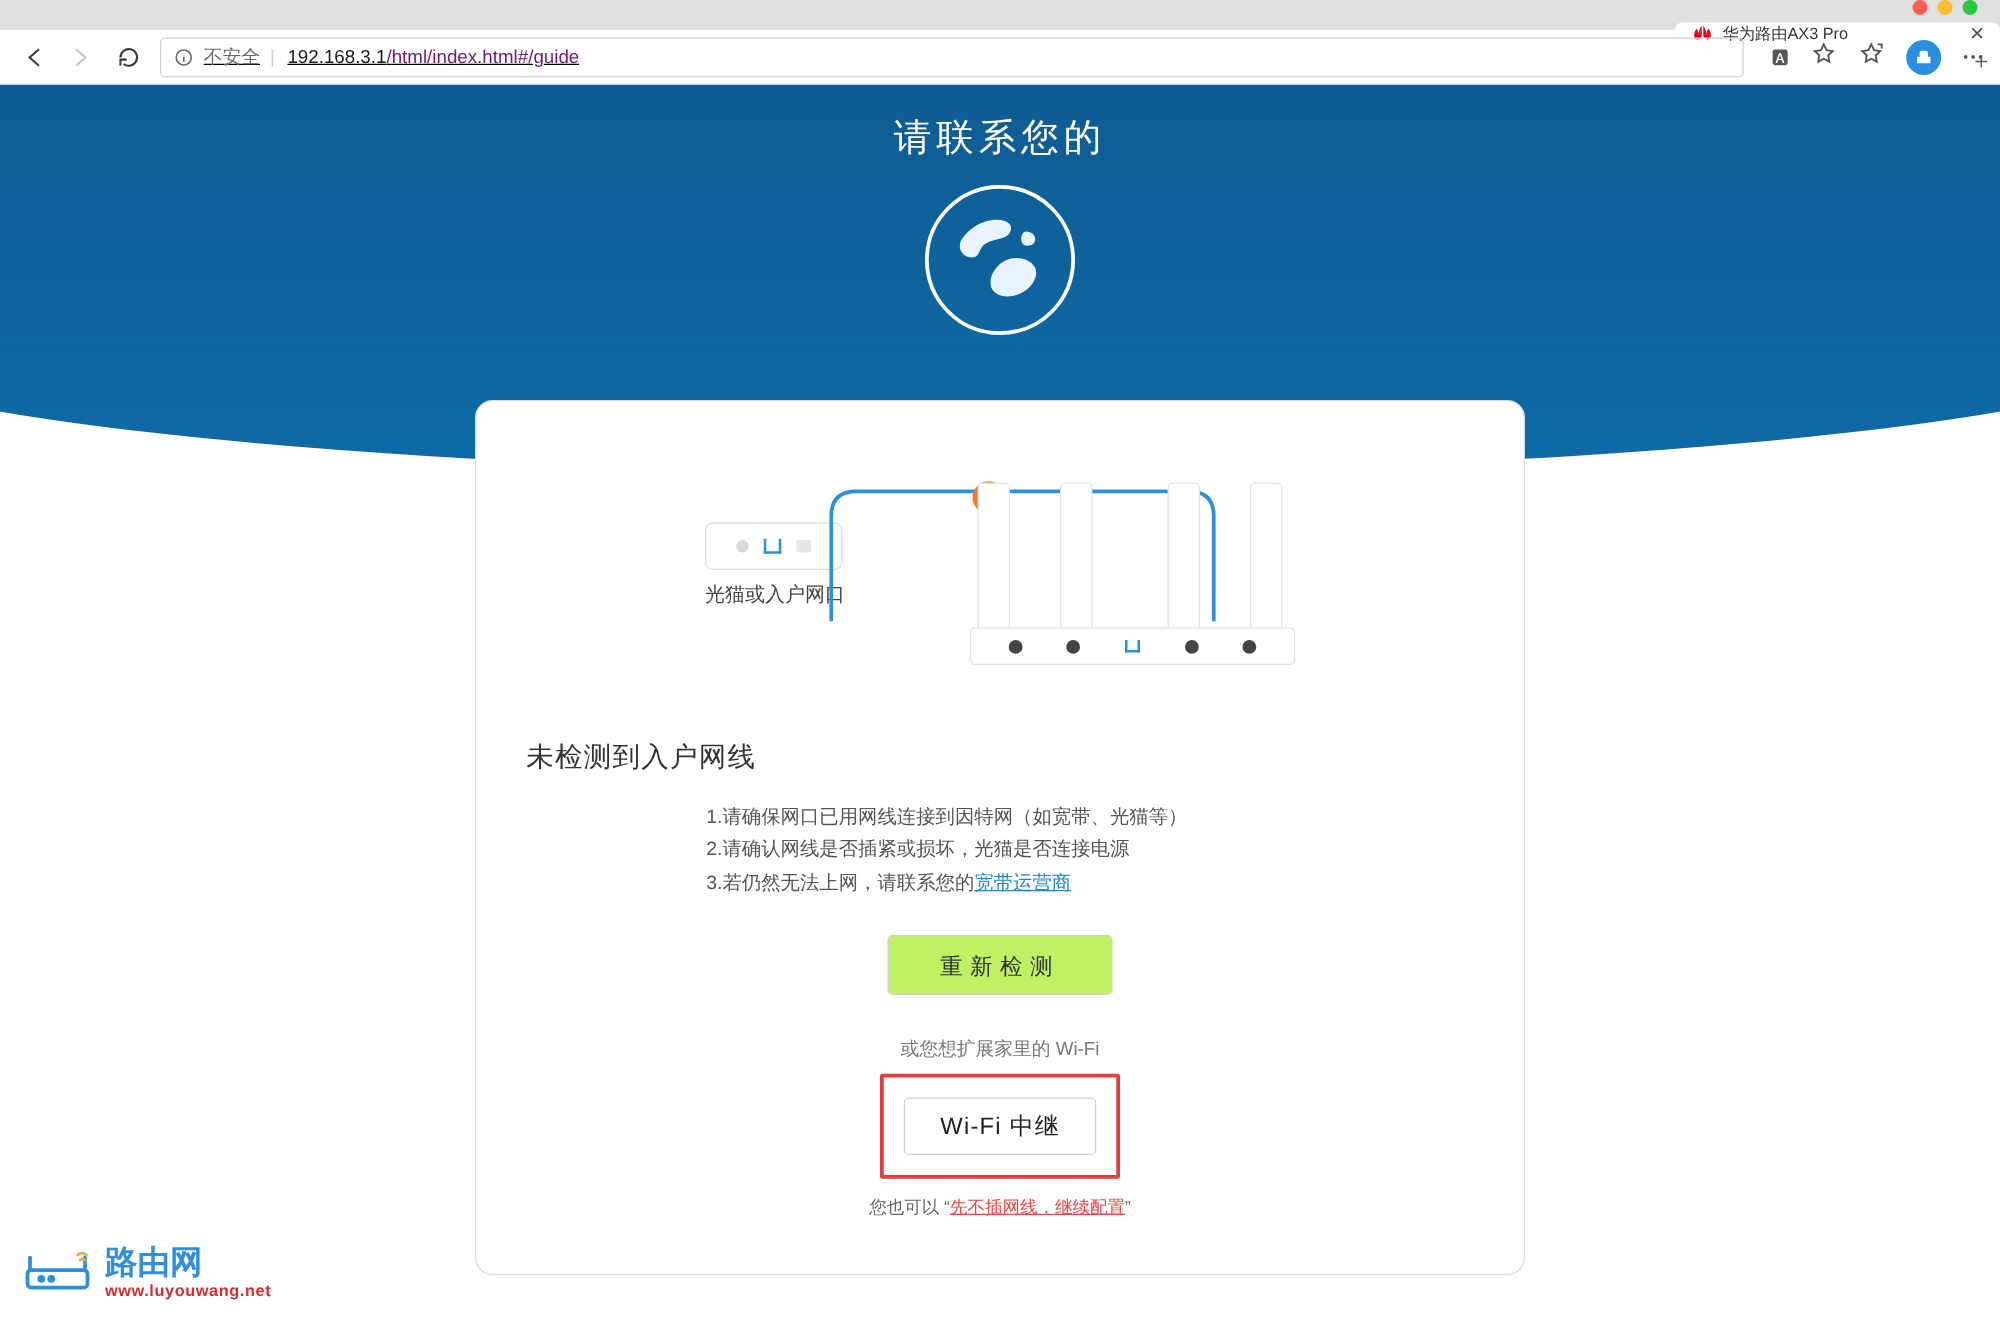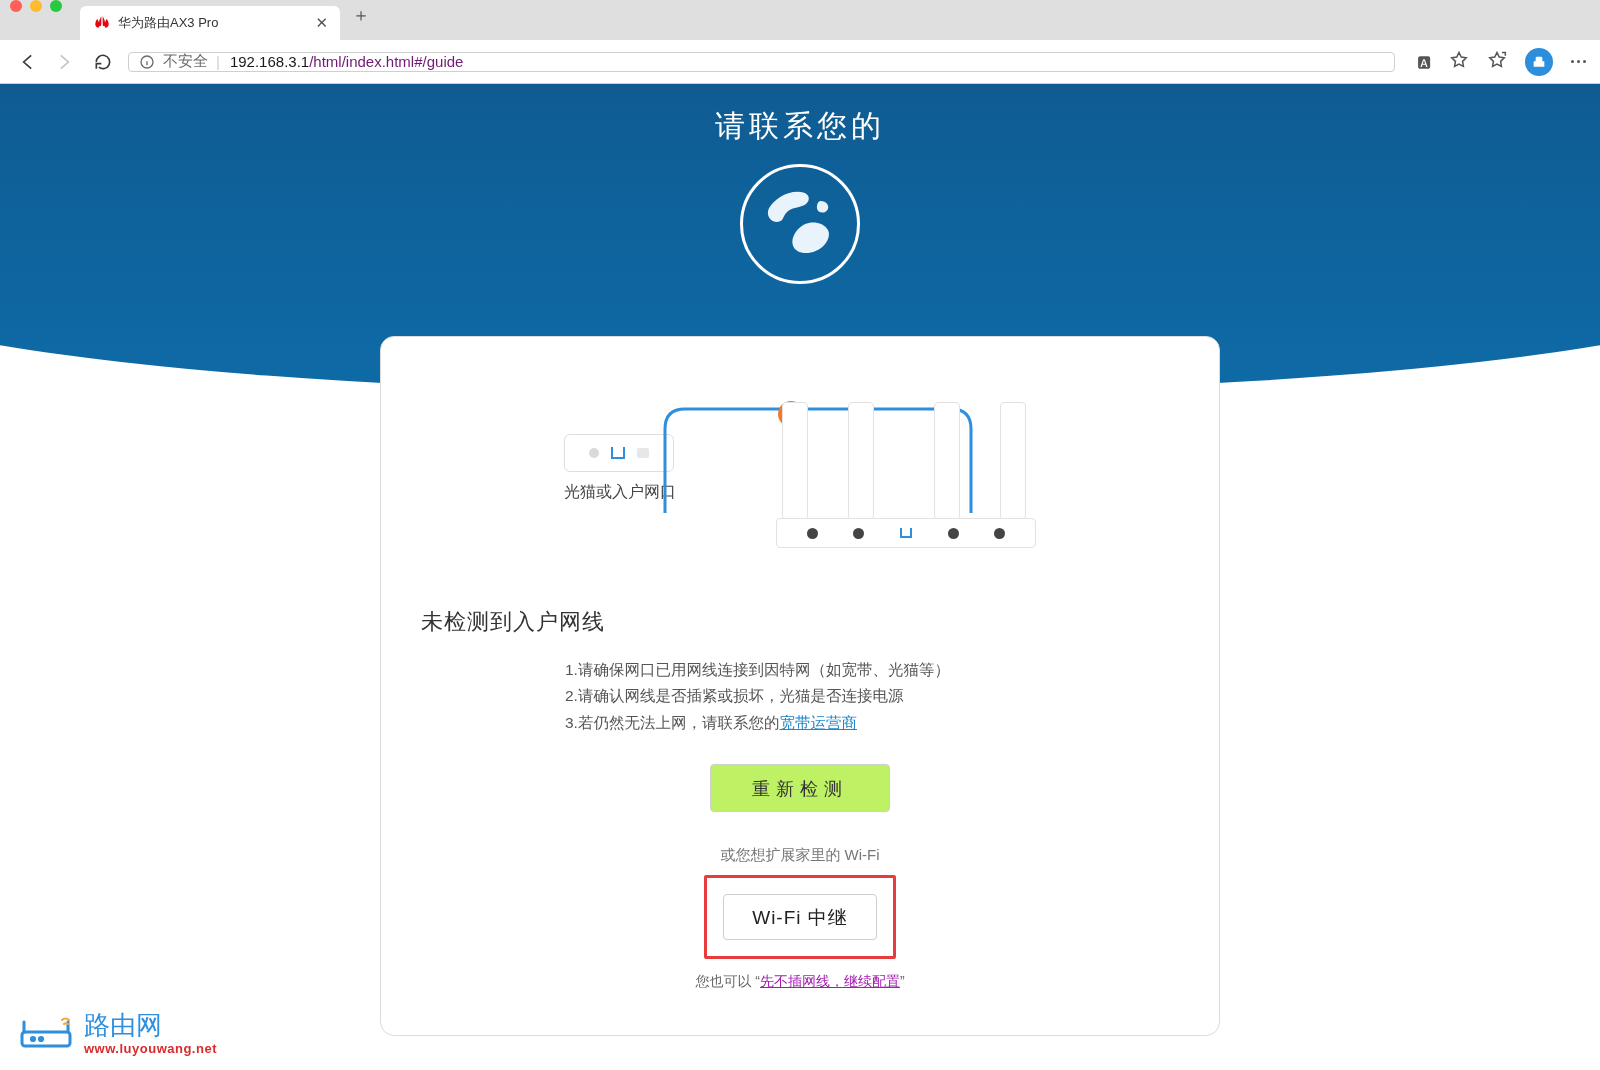--- a/index.html
+++ b/index.html
@@ -8,23 +8,24 @@
     background: #fff;
     width: 1600px;
     height: 1070px;
     overflow: hidden;
     position: relative;
   }
 
   
   .chrome { background: #dfdfdf; }
   .tabbar {
-    height: 40px;
-    display: flex; align-items: flex-start;
+    height: 24px;
+    display: flex; align-items: flex-end;
     padding-left: 10px;
+    flex-direction: column;
   }
   .mac-dots { display: flex; gap: 8px; margin-right: 18px; align-items: center; }
   .mac-dot { width: 12px; height: 12px; border-radius: 50%; }
   .mac-red { background: #ff5f57; }
   .mac-yellow { background: #febc2e; }
   .mac-green { background: #28c840; }
   .tab {
     height: 34px; margin-top: 6px;
     background: #fff;
     border-radius: 6px 6px 0 0;
@@ -39,24 +40,24 @@
 
   .toolbar {
     height: 44px; background: #fff;
     border-bottom: 1px solid #d0d0d0;
     display:flex; align-items:center; gap:12px;
     padding: 0 14px;
   }
   .nav-icon { width:26px; height:26px; display:flex; align-items:center; justify-content:center; color:#555; }
   .nav-icon.dim { color:#bcbcbc; }
   .addrbar {
-    flex:1; height:20px;
+    flex:1; height:32px;
     border:1px solid #cfcfcf; border-radius:4px;
     display:flex; align-items:center; gap:10px;
-    padding:0 10px; font-size:15px;
+    padding:0 10px; font-size:15px;text-decoration:underline;
   }
   .addr-info { display:flex; align-items:center; gap:8px; color:#6b6b6b; }
   .addr-info .sep { color:#cfcfcf; }
   .addr-url .host { color:#1a1a1a; }
   .addr-url .path { color:#701a75; }
   .right-icons { display:flex; align-items:center; gap:18px; margin-left: 10px; }
   .ext-badge {
     width:28px; height:28px; border-radius:50%;
     background:#2b8fdd; display:flex; align-items:center; justify-content:center;
   }
@@ -136,25 +137,25 @@
     width:192px; padding: 16px;
     border: 3px solid #e83c3c; border-radius:2px;
     cursor:pointer;
   }
   .btn-highlight .inner {
     height:46px; line-height:46px; text-align:center;
     font-size:19px; color:#222; letter-spacing:1px;
     border:1px solid #cfcfcf; border-radius:4px; background:#fff;
   }
   .alt-line { text-align:center; font-size:14px; color:#666; margin-top:14px; }
-  .alt-line a { color:#a21caf; text-decoration:underline;text-align:right; }
+  .alt-line a { color:#ef4444; text-decoration:underline;text-align:right; }
 
   
   .watermark { position:absolute; left:18px; bottom:14px; display:flex; align-items:center; gap:10px; }
-  .wm-text { color:#2d8fdd; font-size:26px; font-weight:400; }
+  .wm-text { color:#2d8fdd; font-size:26px; font-weight:700; }
   .wm-url { color:#d92b2b; font-size:13px; font-weight:600; letter-spacing:0.5px; display:block; margin-top:-2px; }
 </style>
 </head>
 <body>
 
 <div class="chrome">
   <div class="tabbar">
     <div class="mac-dots">
       <div class="mac-dot mac-red"></div>
       <div class="mac-dot mac-yellow"></div>

